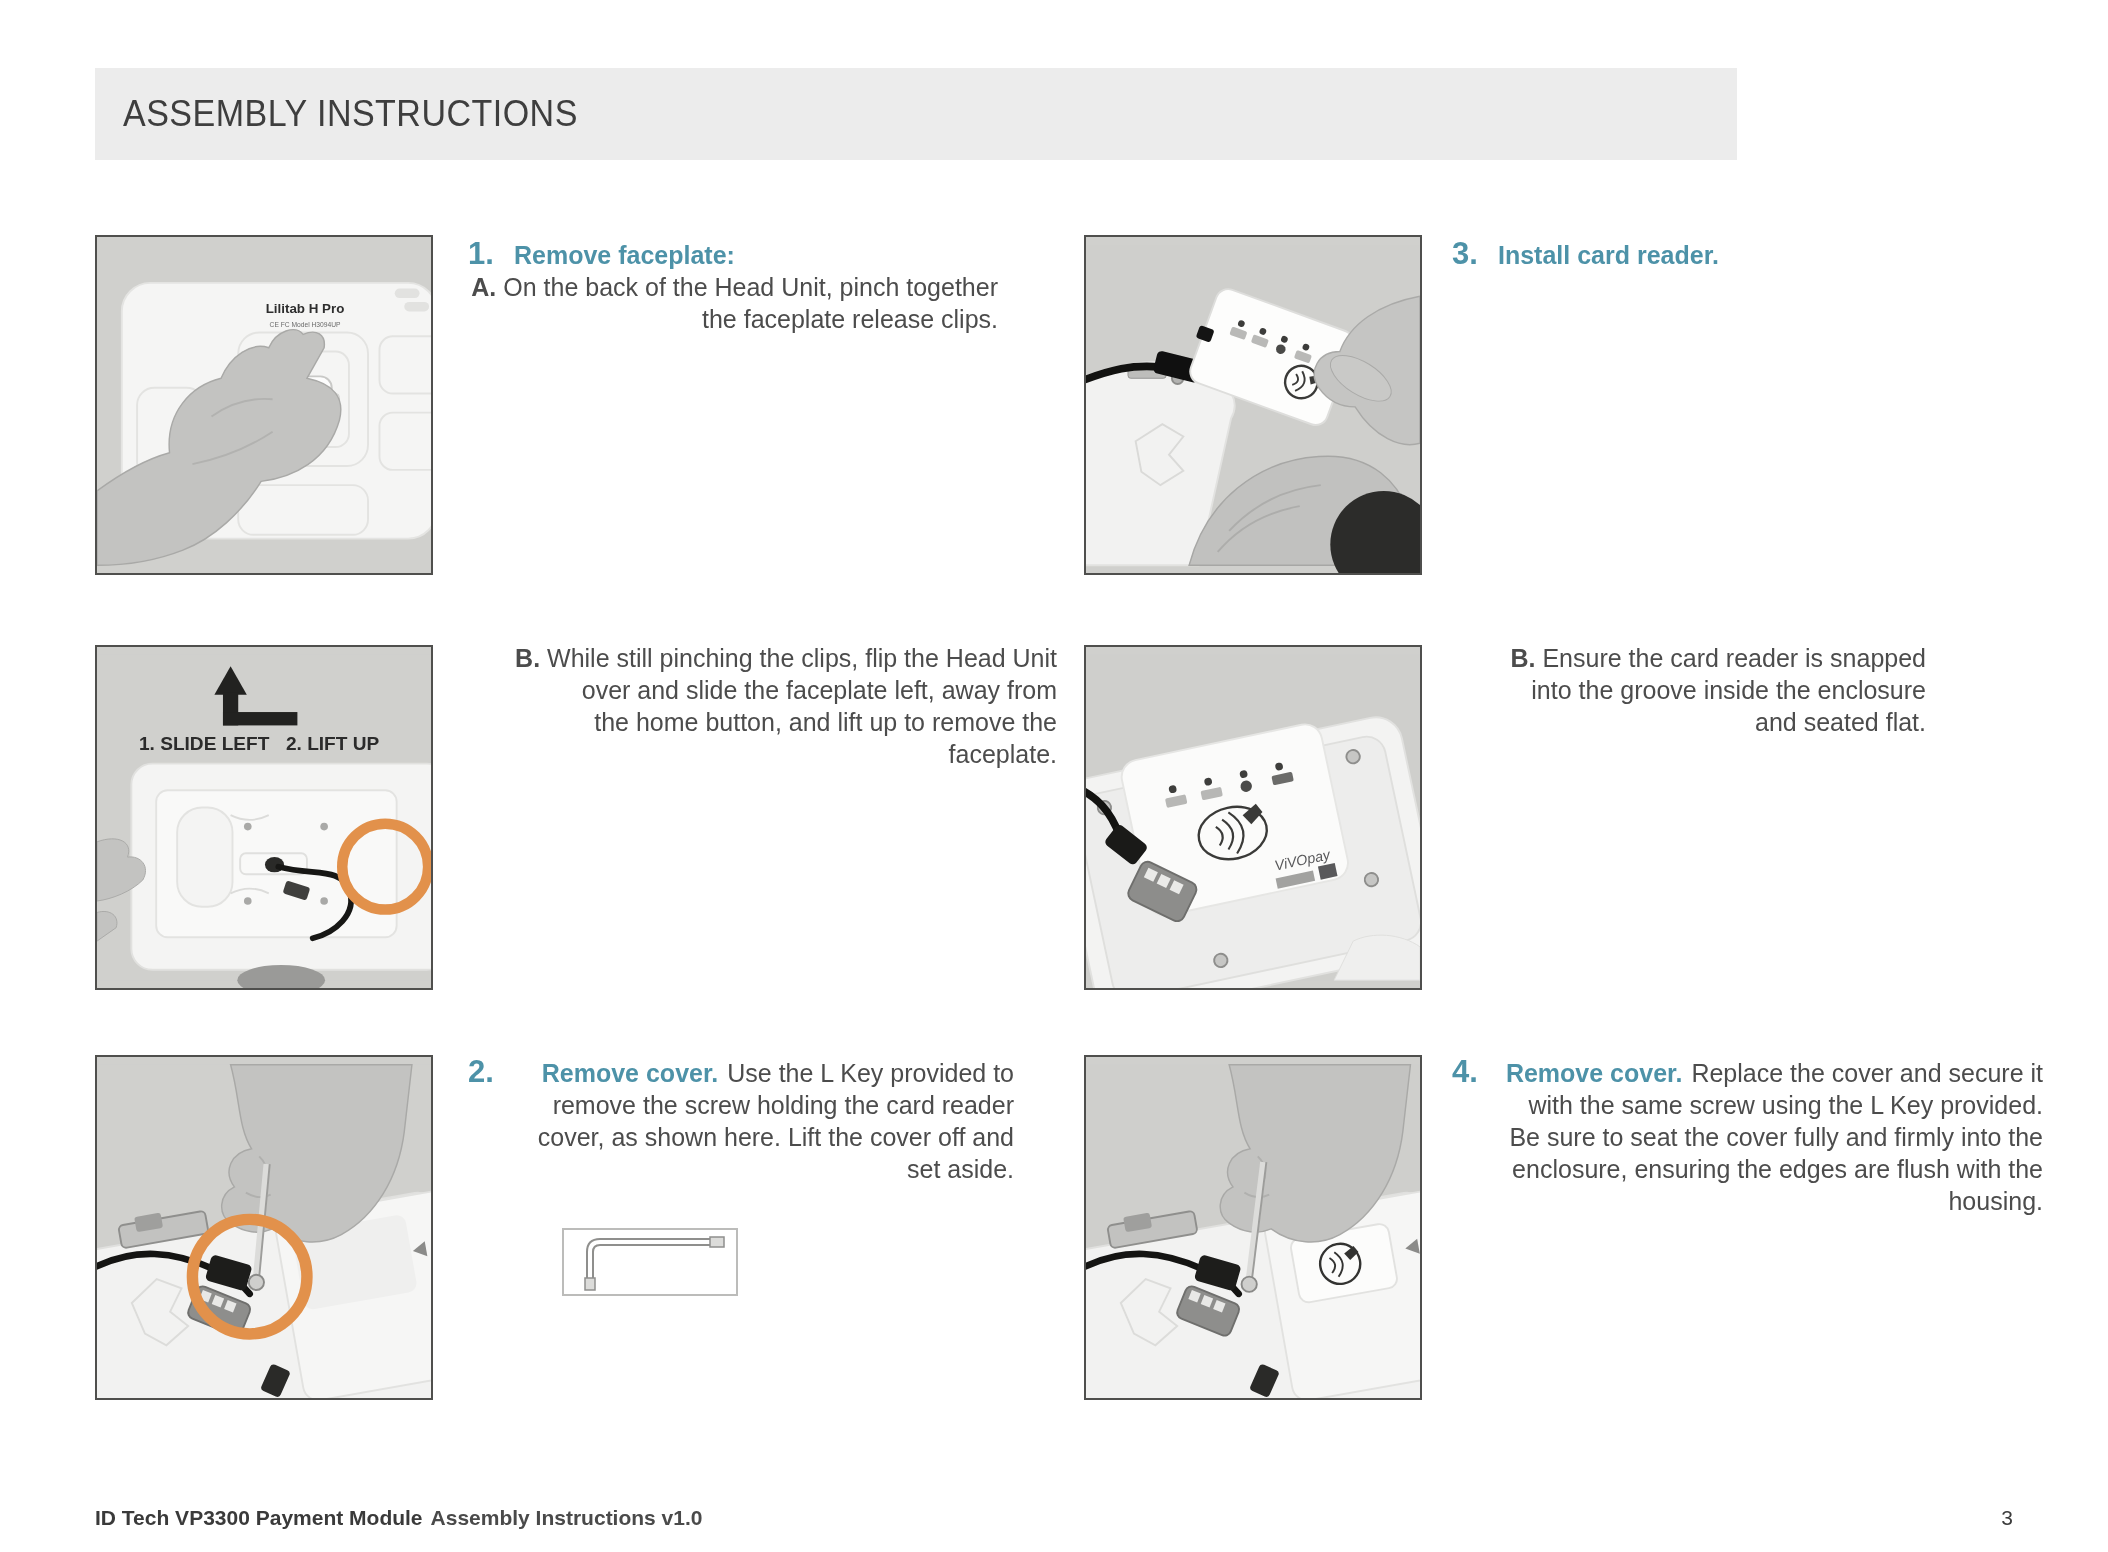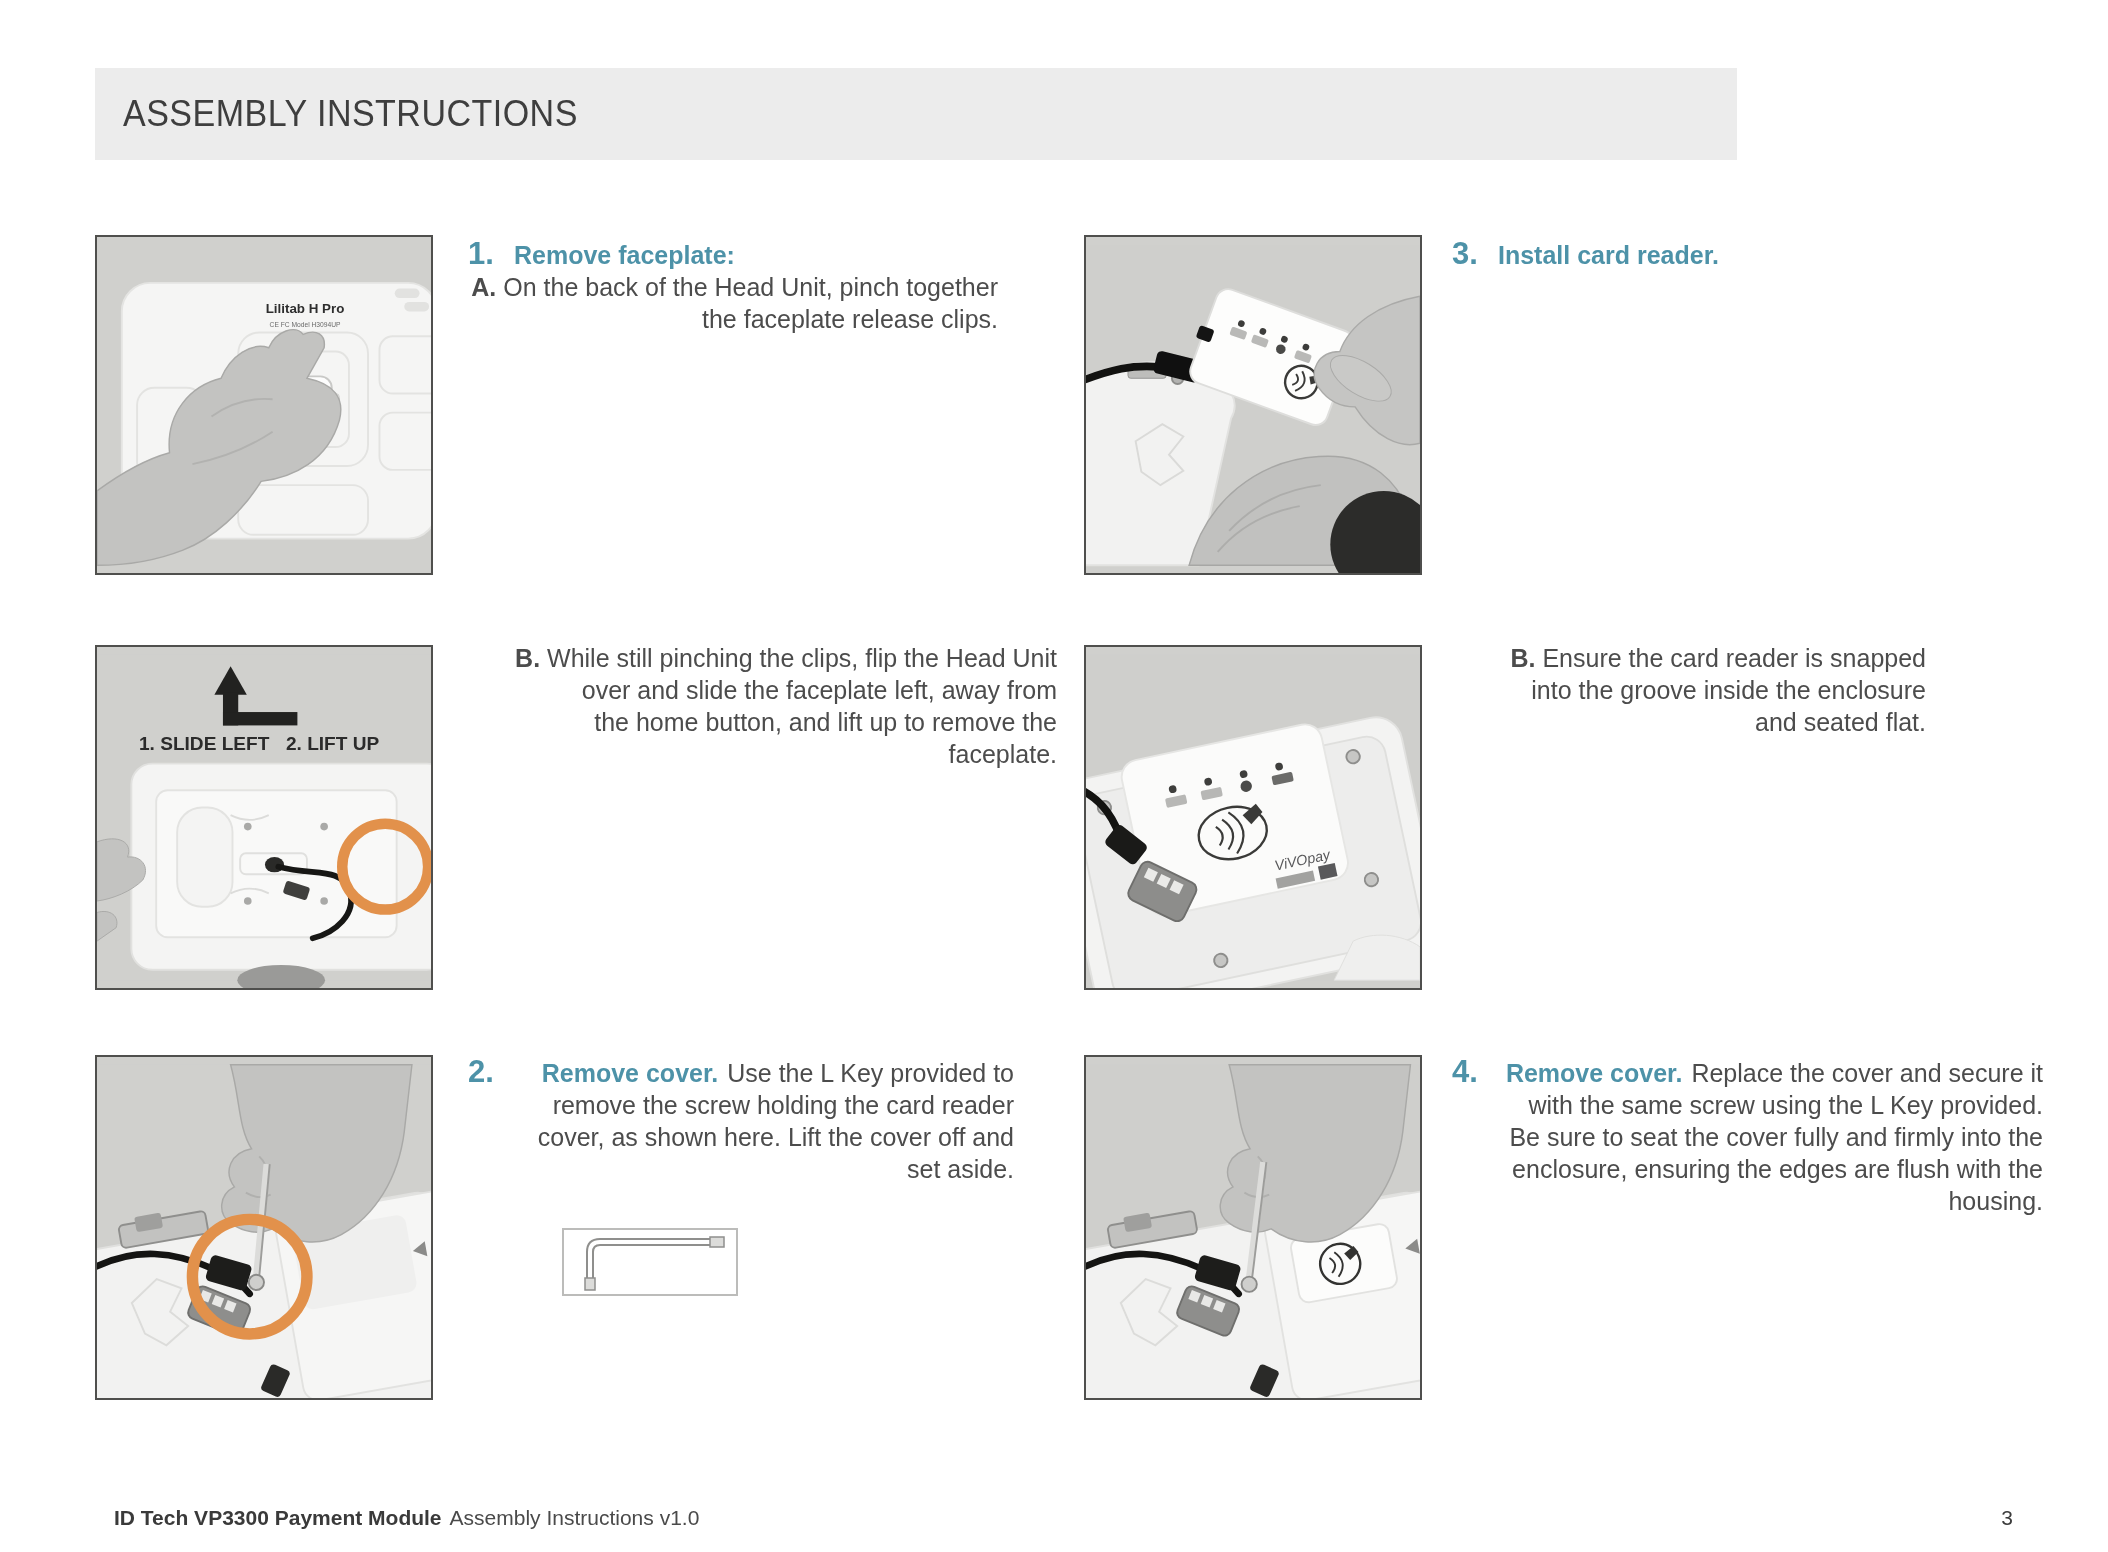--- a/index.html
+++ b/index.html
@@ -41,22 +41,22 @@
   .lkey-box {
     position:absolute; left:522px; top:1212px; width:176px; height:68px;
     background:#ffffff; border:2px solid #bcbcba; box-sizing:border-box;
   }
   .lkey-box svg { display:block; width:100%; height:100%; }
   
   .footer {
     position:absolute; left:95px; top:1506px; width:1918px;
     display:flex; align-items:baseline; font-size:21px; color:#3c3c3c;
   }
-  .f-bold { font-weight:bold; color:#3a3a3a;margin-left:19px; }
-  .f-reg  { margin-left:8px; font-weight:normal; color:#4a4a4a; }
+  .f-bold { font-weight:bold; color:#3a3a3a; }
+  .f-reg  { margin-left:8px; font-weight:bold; color:#4a4a4a; }
   .f-page { margin-left:auto; color:#3c3c3c; }
 </style>
 </head>
 <body>
 
 <div class="page">
 
   <header class="title-bar">
     <h1>ASSEMBLY INSTRUCTIONS</h1>
   </header>

